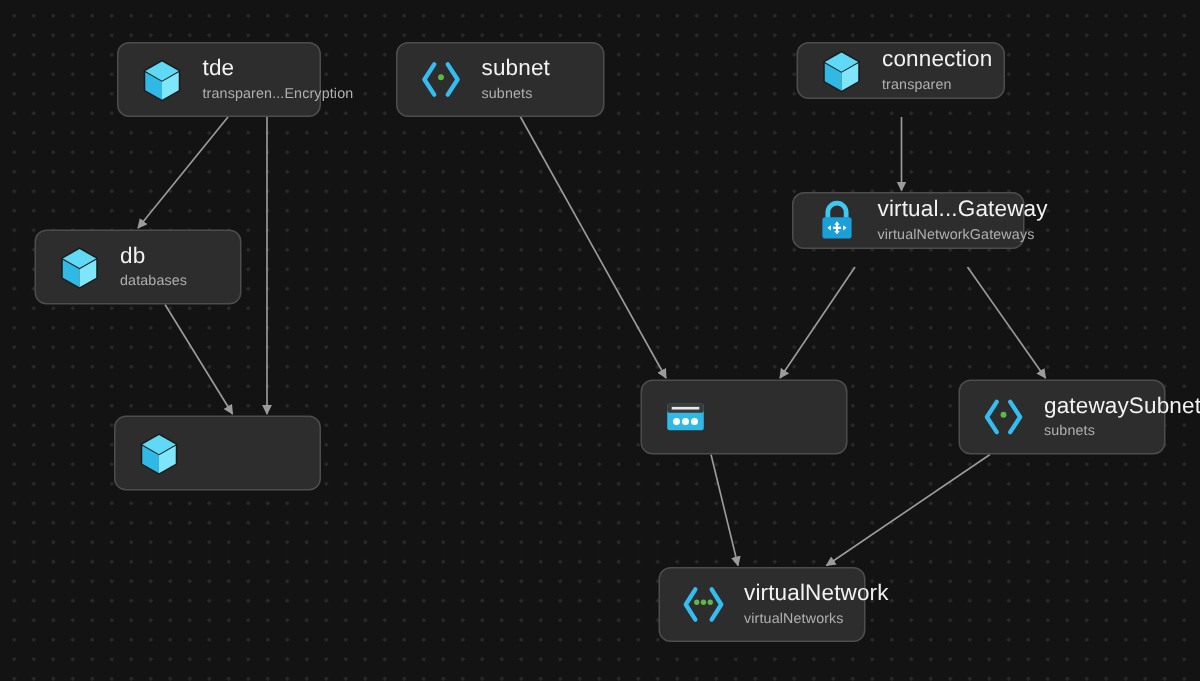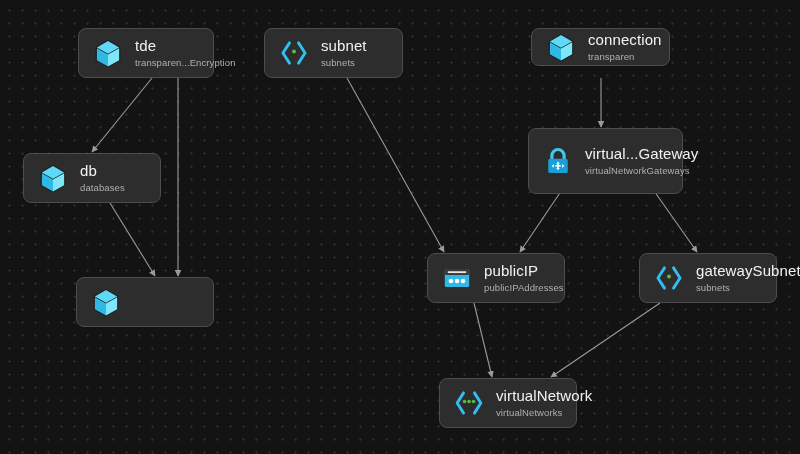--- a/index.html
+++ b/index.html
@@ -144,21 +144,21 @@
             <path d="M16 3.2 L27.9 10 L16 16.8 L4.1 10 Z" fill="#5fd9f5"></path>
             <path d="M4.1 10.8 L16 17.6 L16 30.4 L4.1 23.6 Z" fill="#2fb9e4"></path>
             <path d="M27.9 10.8 L27.9 23.6 L16 30.4 L16 17.6 Z" fill="#7fe6fa"></path>
           </svg>
         </span>
         <span class="node-text">
           <span class="node-title">db</span>
           <span class="node-sub">databases</span>
         </span>
       </div>
-      <div class="node" style="left: 528px; top: 128px; width: 155px; height: 66px;">
+      <div class="node" style="left: 528px; top: 128px; width: 155px; height: 38px;">
         <span class="node-icon">
           <svg viewBox="0 0 32 32">
             <path d="M9.5 14 L9.5 10.2 A6.5 6.5 0 0 1 22.5 10.2 L22.5 14" fill="none" stroke="#3fc9f0" stroke-width="3.4"></path>
             <rect x="5.6" y="13.6" width="20.8" height="15.2" rx="2" fill="#1b9fd8"></rect>
             <path d="M16 16.6 L17.9 19 L14.1 19 Z" fill="#ffffff"></path>
             <path d="M16 25.8 L14.1 23.4 L17.9 23.4 Z" fill="#ffffff"></path>
             <path d="M9.2 21.2 L11.6 19.3 L11.6 23.1 Z" fill="#ffffff"></path>
             <path d="M22.8 21.2 L20.4 23.1 L20.4 19.3 Z" fill="#ffffff"></path>
             <rect x="13.1" y="20.4" width="5.8" height="1.6" fill="#ffffff"></rect>
             <rect x="15.2" y="18.3" width="1.6" height="5.8" fill="#ffffff"></rect>
@@ -183,24 +183,20 @@
         <span class="node-icon">
           <svg viewBox="0 0 32 32">
             <rect x="3" y="6.5" width="26" height="19" rx="1.6" fill="#2fb9e4"></rect>
             <rect x="3" y="6.5" width="26" height="6.4" rx="1.6" fill="#3a3a3a"></rect>
             <rect x="6.2" y="8.8" width="19.6" height="1.9" fill="#e8e8e8"></rect>
             <circle cx="9.6" cy="19.2" r="2.5" fill="#ffffff"></circle>
             <circle cx="16" cy="19.2" r="2.5" fill="#ffffff"></circle>
             <circle cx="22.4" cy="19.2" r="2.5" fill="#ffffff"></circle>
           </svg>
         </span>
-        <span class="node-text">
-          <span class="node-title">publicIP</span>
-          <span class="node-sub">publicIPAddresses</span>
-        </span>
       </div>
       <div class="node" style="left: 639px; top: 253px; width: 138px; height: 50px;">
         <span class="node-icon">
           <svg viewBox="0 0 32 32">
             <path d="M11.2 5.2 L4.2 16 L11.2 26.8" fill="none" stroke="#34bdf0" stroke-width="3.1" stroke-linecap="round" stroke-linejoin="round"></path>
             <path d="M20.8 5.2 L27.8 16 L20.8 26.8" fill="none" stroke="#34bdf0" stroke-width="3.1" stroke-linecap="round" stroke-linejoin="round"></path>
             <circle cx="16" cy="14.4" r="2.1" fill="#5cb947"></circle>
           </svg>
         </span>
         <span class="node-text">

